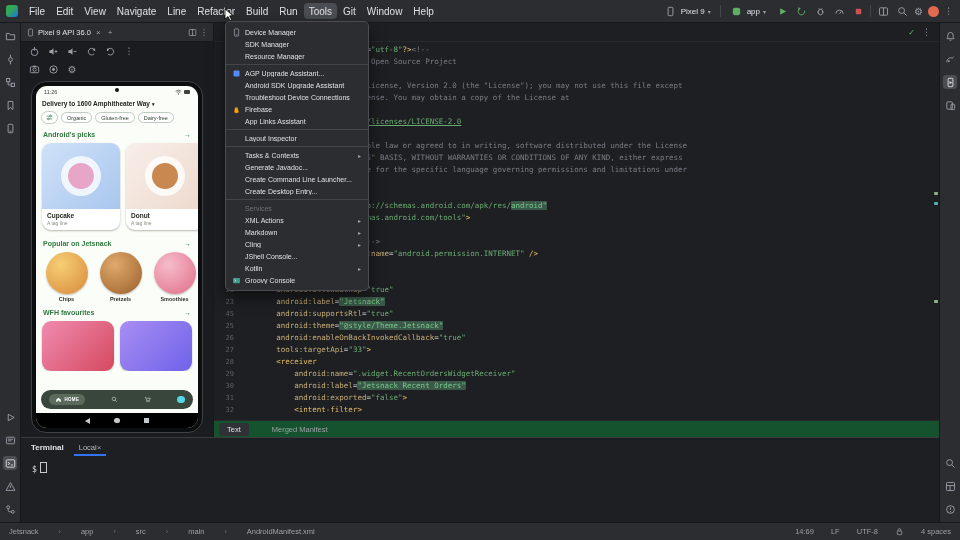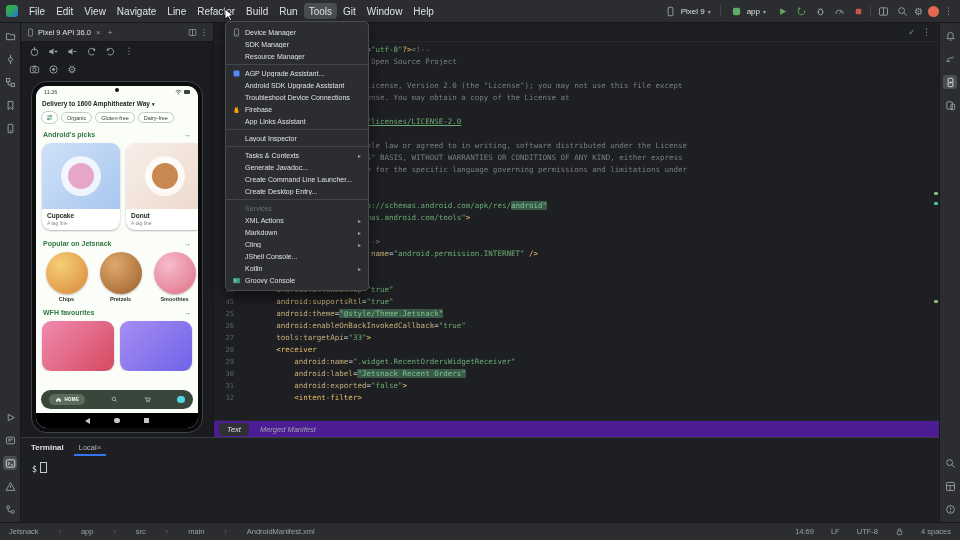--- a/index.html
+++ b/index.html
@@ -89,21 +89,21 @@
   .e-body{flex:1;position:relative;overflow:hidden;font-family:"DejaVu Sans Mono","Liberation Mono",monospace;font-size:7.5px;padding-top:2px;}
   .code-line{display:flex;height:12px;line-height:12px;white-space:pre;}
   .gutter{width:20px;text-align:right;padding-right:6px;color:#5c6066;flex:none;font-size:7px;}
   .code-text{white-space:pre;}
   .tok-c{color:#7a7e85;} .tok-t{color:#e8bf6a;} .tok-a{color:#c8b07a;} .tok-s{color:#6aab73;}
   .tok-p{color:#bcbec4;} .tok-u{color:#6aab73;text-decoration:underline;}
   .tok-h{color:#79c78c;background:#3a5948;border-radius:1px;}
   .e-scroll{position:absolute;right:0;top:0;bottom:0;width:7px;}
   .mark{position:absolute;right:1.5px;width:4px;height:2.5px;border-radius:1px;}
   .m1{top:150px;background:#89b47d;} .m2{top:160px;background:#4db6ac;} .m3{top:258px;background:#89b47d;}
-  .e-bottomtabs{height:16px;border-top:1px solid #26282b;display:flex;align-items:center;padding:0 5px;gap:3px;background:#4c1d95;flex:none;font-style:italic;}
+  .e-bottomtabs{height:16px;border-top:1px solid #26282b;display:flex;align-items:center;padding:0 5px;gap:15px;background:#14532d;flex:none;}
   .bt-tab{padding:2px 8px;font-size:7.5px;color:#9da0a8;border-radius:3px;}
   .bt-tab.active{background:#2f3136;color:#dfe1e5;}
 
   
   .terminal{height:84px;border-top:1px solid #393b40;background:#1e1f22;display:flex;flex-direction:column;flex:none;}
   .t-header{height:19px;display:flex;align-items:center;gap:10px;padding:0 10px;flex:none;}
   .t-title{font-size:8px;font-weight:bold;color:#dfe1e5;}
   .t-tab{display:flex;align-items:center;font-size:7.5px;color:#b6bac0;padding:3px 5px 2px;border-bottom:2px solid #3574f0;}
   .t-close{font-size:8px;color:#9da0a8;}
   .t-body{flex:1;padding:5px 11px;font-family:"DejaVu Sans Mono","Liberation Mono",monospace;font-size:8px;color:#dfe1e5;}
@@ -496,20 +496,21 @@
                 <div class="code-line"><span class="gutter">12</span><span class="code-text"><span class="tok-c">  the License.</span></span></div>
                 <div class="code-line"><span class="gutter">13</span><span class="code-text"><span class="tok-c">--&gt;</span></span></div>
                 <div class="code-line"><span class="gutter">14</span><span class="code-text"><span class="tok-t">&lt;manifest </span><span class="tok-a">xmlns:android</span><span class="tok-p">=</span><span class="tok-s">"http://schemas.android.com/apk/res/</span><span class="tok-h">android"</span></span></div>
                 <div class="code-line"><span class="gutter">15</span><span class="code-text"><span class="tok-p">    </span><span class="tok-a">xmlns:tools</span><span class="tok-p">=</span><span class="tok-s">"http://schemas.android.com/tools"</span><span class="tok-t">&gt;</span></span></div>
                 <div class="code-line"><span class="gutter">16</span><span class="code-text"></span></div>
                 <div class="code-line"><span class="gutter">17</span><span class="code-text"><span class="tok-p">    </span><span class="tok-c">&lt;!-- Required for splash--&gt;</span></span></div>
                 <div class="code-line"><span class="gutter">18</span><span class="code-text"><span class="tok-p">    </span><span class="tok-t">&lt;uses-permission </span><span class="tok-a">android:name</span><span class="tok-p">=</span><span class="tok-s">"android.permission.INTERNET"</span><span class="tok-t"> /&gt;</span></span></div>
                 <div class="code-line"><span class="gutter">19</span><span class="code-text"></span></div>
                 <div class="code-line"><span class="gutter">20</span><span class="code-text"><span class="tok-p">    </span><span class="tok-t">&lt;application</span></span></div>
                 <div class="code-line"><span class="gutter">21</span><span class="code-text"><span class="tok-p">        </span><span class="tok-a">android:allowBackup</span><span class="tok-p">=</span><span class="tok-s">"true"</span></span></div>
+                <div class="code-line"><span class="gutter">23</span><span class="code-text"><span class="tok-p">        </span><span class="tok-a">android:label</span><span class="tok-p">=</span><span class="tok-h">"Jetsnack"</span></span></div>
                 <div class="code-line"><span class="gutter">45</span><span class="code-text"><span class="tok-p">        </span><span class="tok-a">android:supportsRtl</span><span class="tok-p">=</span><span class="tok-s">"true"</span></span></div>
                 <div class="code-line"><span class="gutter">25</span><span class="code-text"><span class="tok-p">        </span><span class="tok-a">android:theme</span><span class="tok-p">=</span><span class="tok-h">"@style/Theme.Jetsnack"</span></span></div>
                 <div class="code-line"><span class="gutter">26</span><span class="code-text"><span class="tok-p">        </span><span class="tok-a">android:enableOnBackInvokedCallback</span><span class="tok-p">=</span><span class="tok-s">"true"</span></span></div>
                 <div class="code-line"><span class="gutter">27</span><span class="code-text"><span class="tok-p">        </span><span class="tok-a">tools:targetApi</span><span class="tok-p">=</span><span class="tok-s">"33"</span><span class="tok-t">&gt;</span></span></div>
                 <div class="code-line"><span class="gutter">28</span><span class="code-text"><span class="tok-p">        </span><span class="tok-t">&lt;receiver</span></span></div>
                 <div class="code-line"><span class="gutter">29</span><span class="code-text"><span class="tok-p">            </span><span class="tok-a">android:name</span><span class="tok-p">=</span><span class="tok-s">".widget.RecentOrdersWidgetReceiver"</span></span></div>
                 <div class="code-line"><span class="gutter">30</span><span class="code-text"><span class="tok-p">            </span><span class="tok-a">android:label</span><span class="tok-p">=</span><span class="tok-h">"Jetsnack Recent Orders"</span></span></div>
                 <div class="code-line"><span class="gutter">31</span><span class="code-text"><span class="tok-p">            </span><span class="tok-a">android:exported</span><span class="tok-p">=</span><span class="tok-s">"false"</span><span class="tok-t">&gt;</span></span></div>
                 <div class="code-line"><span class="gutter">32</span><span class="code-text"><span class="tok-p">            </span><span class="tok-t">&lt;intent-filter&gt;</span></span></div>
               </div>

